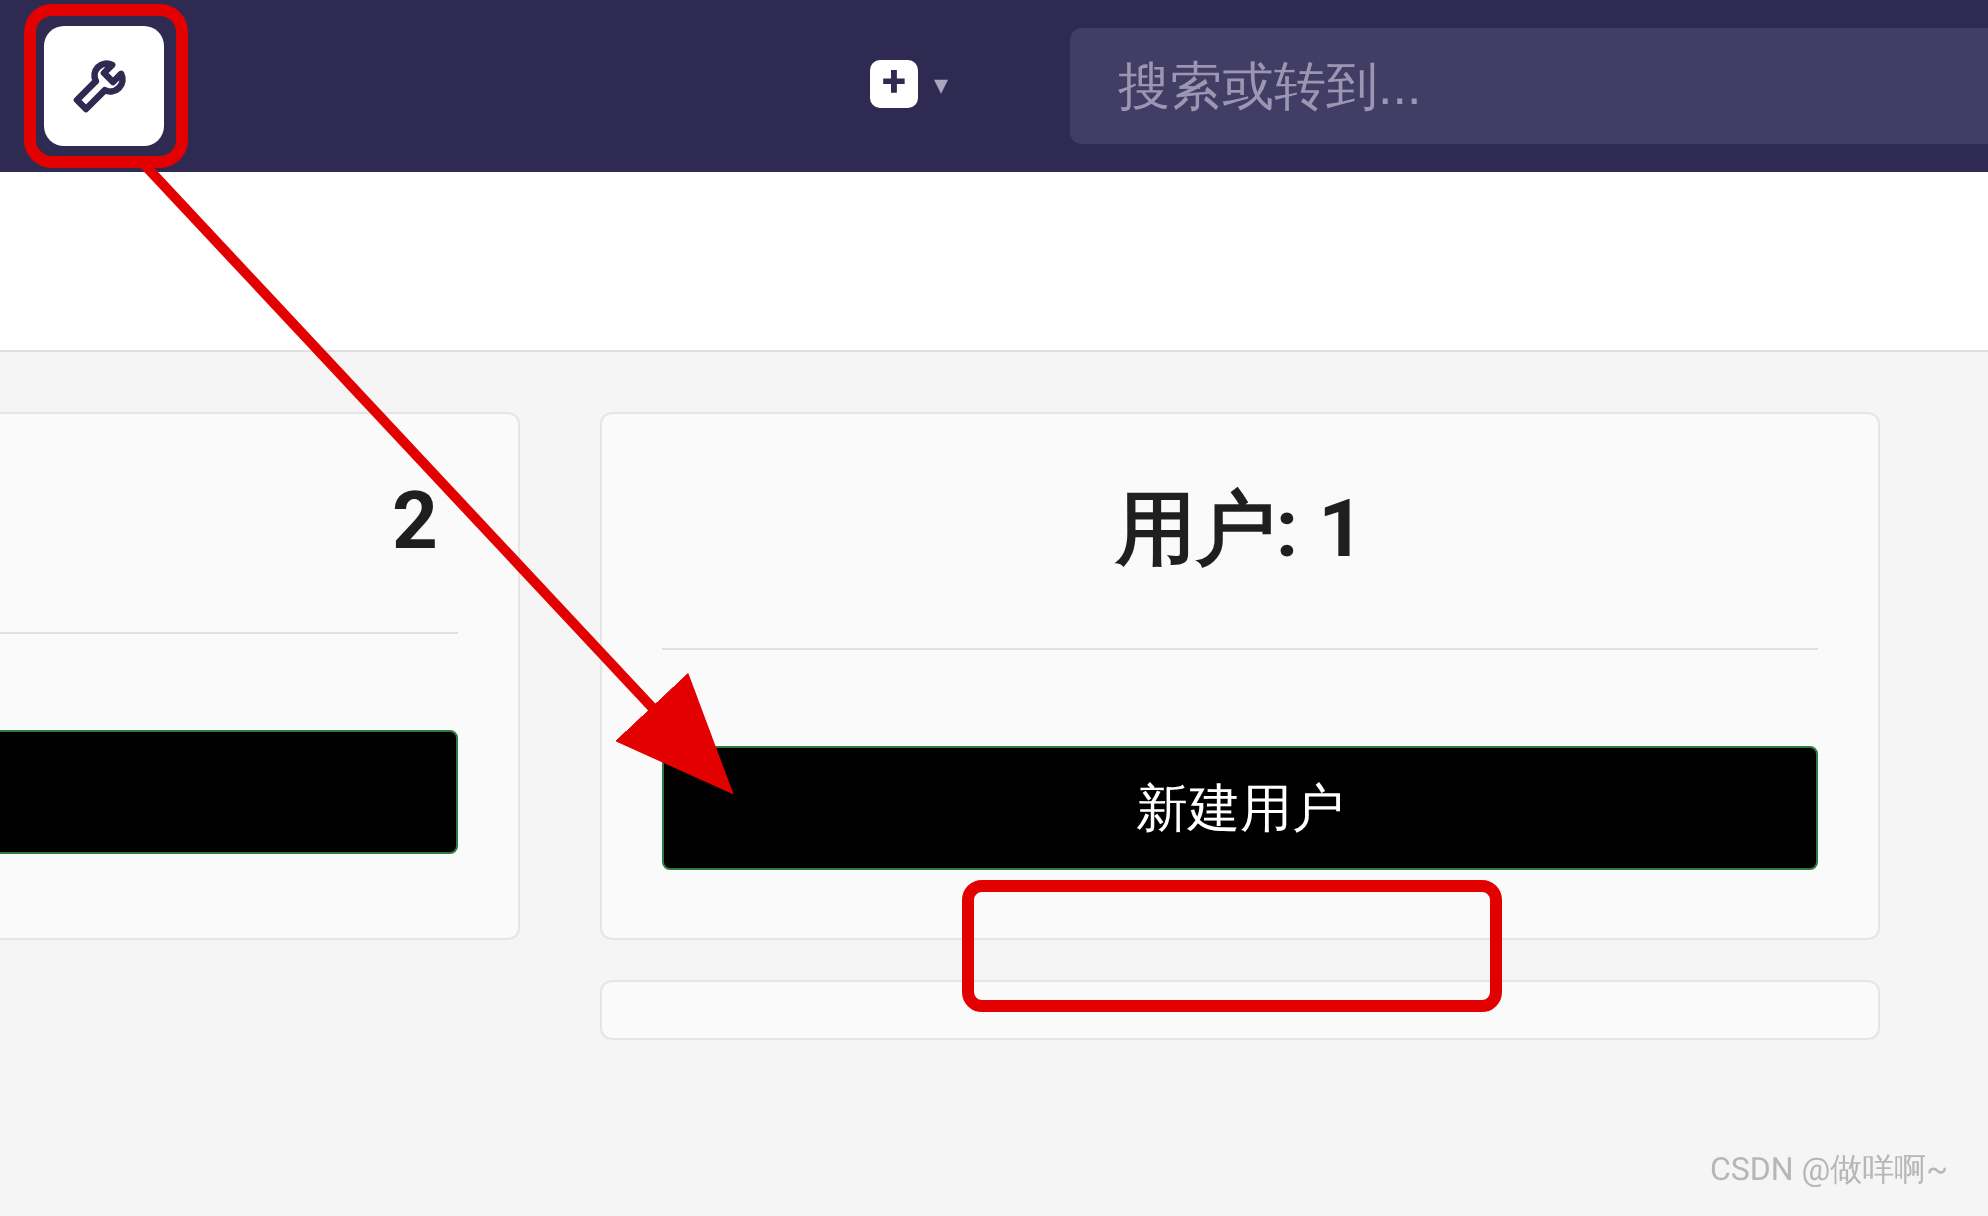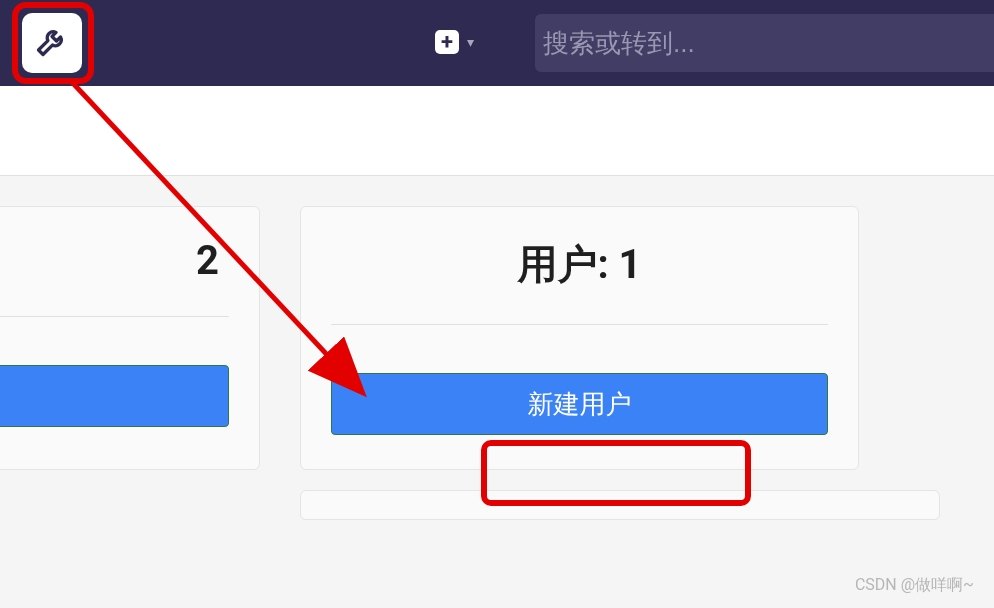--- a/index.html
+++ b/index.html
@@ -75,21 +75,21 @@
       position: absolute;
       left: 535px;
       top: 14px;
       right: 0;
       height: 58px;
       background: #423d64;
       border: none;
       border-radius: 6px 0 0 6px;
       color: #fff;
       font-size: 26px;
-      padding: 0 8px;
+      padding: 0 24px;
       outline: none;
       width: 460px;
     }
     .search-input::placeholder {
       color: #9b97b2;
     }
     .content-area {
       padding-top: 10px;
       background: #fff;
       height: 90px;
@@ -99,21 +99,21 @@
       display: flex;
       gap: 40px;
       padding: 30px 0 0 0;
       margin-left: -240px;
     }
     .card {
       background: #fafafa;
       border: 1px solid #e5e5e5;
       border-radius: 6px;
       padding: 30px 30px 34px 30px;
-      width: 559px;
+      width: 640px;
       flex-shrink: 0;
     }
     .card-partial {
       width: 500px;
       margin-left: 0;
     }
     .card-title {
       font-size: 40px;
       font-weight: 700;
       color: #1f1f1f;
@@ -123,21 +123,21 @@
     .card-title-partial {
       text-align: right;
       padding-right: 10px;
     }
     .card-divider {
       border: none;
       border-top: 1px solid #e0e0e0;
       margin-bottom: 48px;
     }
     .green-button {
-      background: #3b82f6;
+      background: #000000;
       border: 1px solid #2f7a44;
       border-radius: 4px;
       height: 62px;
       width: 100%;
       color: #fff;
       font-size: 26px;
       cursor: pointer;
       display: flex;
       align-items: center;
       justify-content: center;

